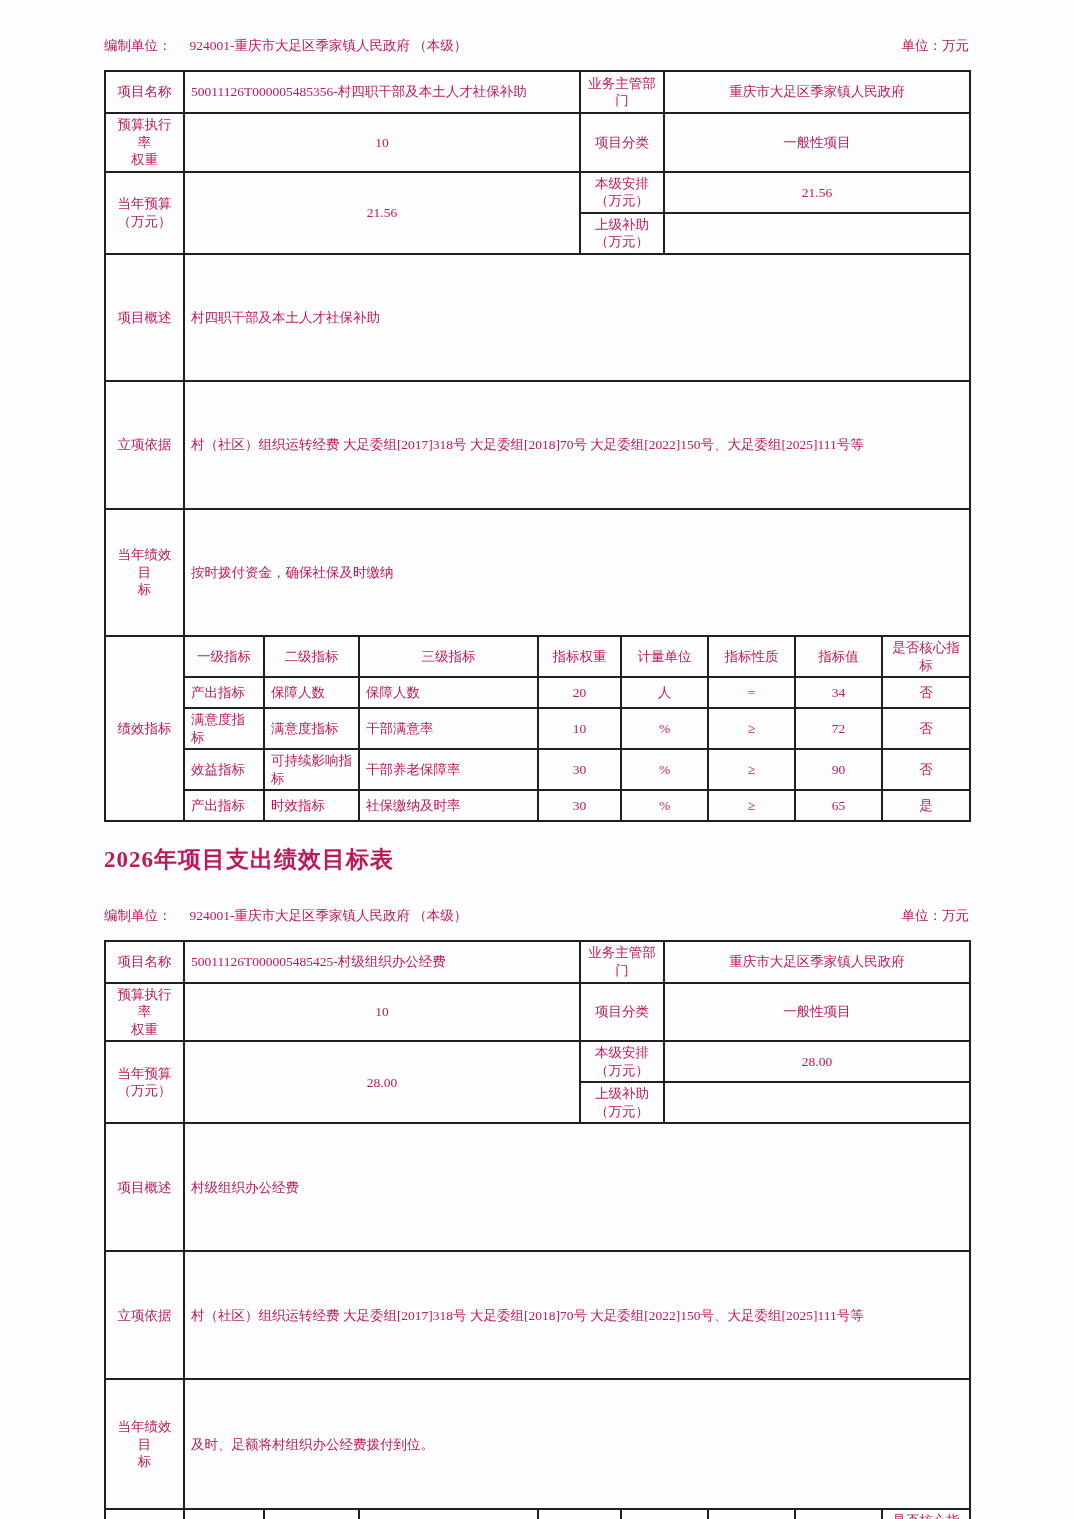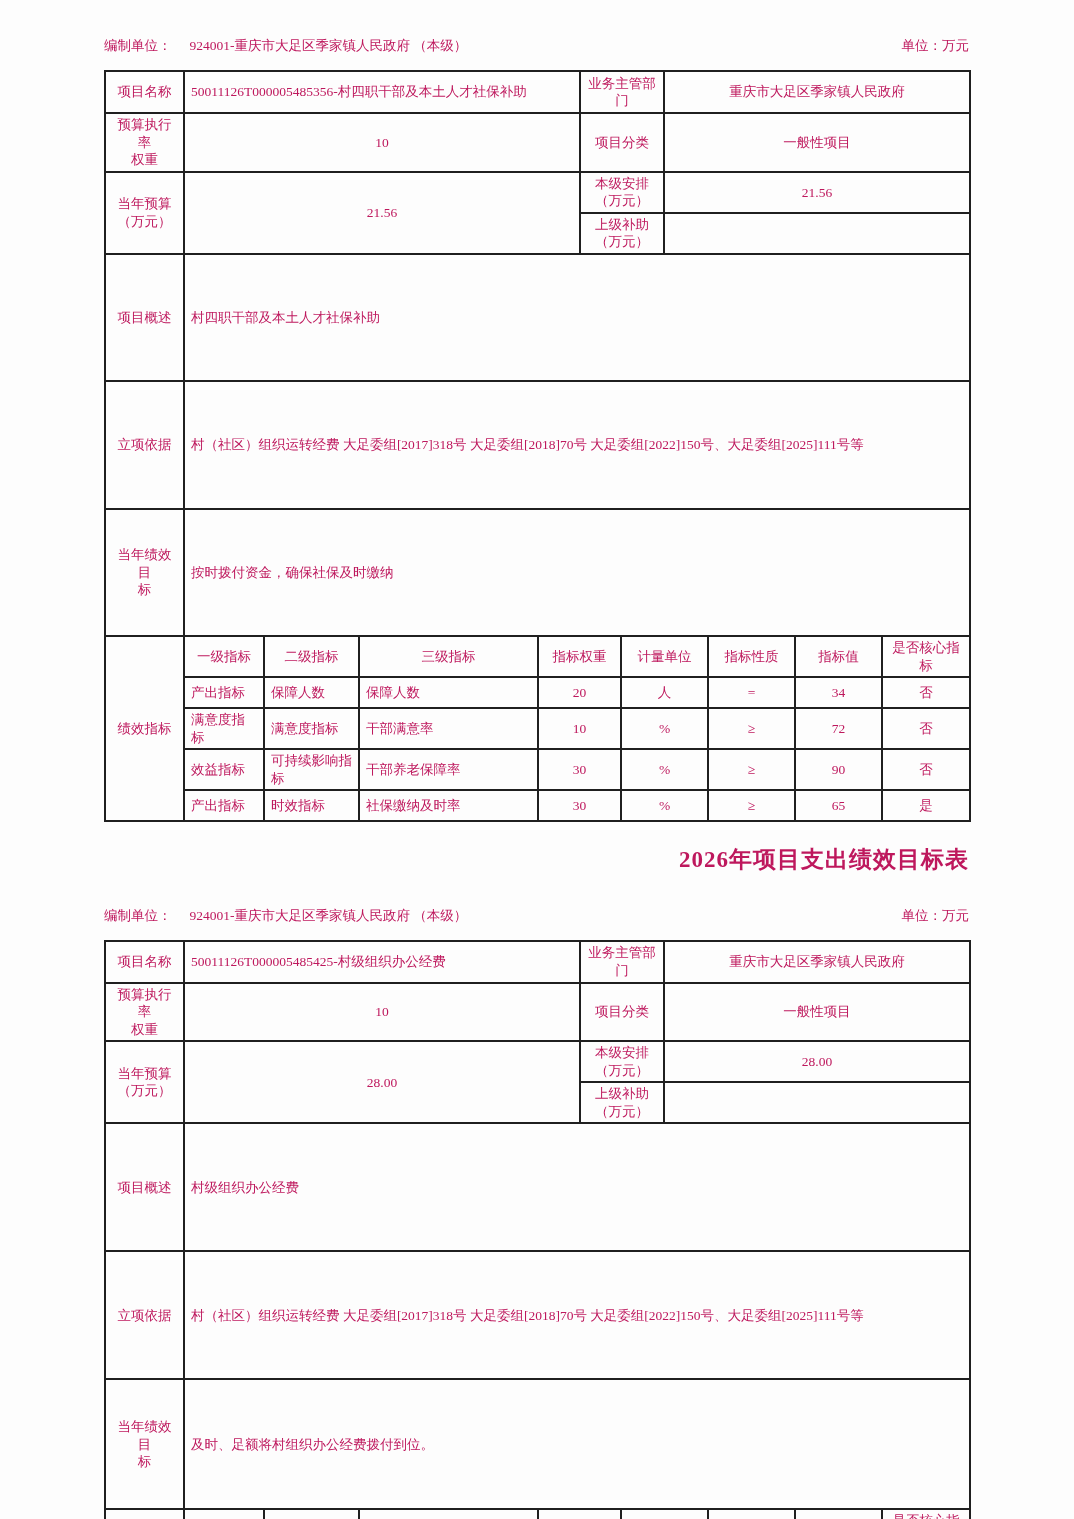--- a/index.html
+++ b/index.html
@@ -40,21 +40,21 @@
   .info-table { margin-top: 16px; }
   .ind-table tr:first-child td { border-top: none; }
   .tc { text-align: center; }
   .tl { text-align: left; }
   .nb { border-bottom: none !important; }
   .ind-table td.hd { text-align: center; }
   .ind-table tbody tr { height: 31px; }
 
   .doc-title {
     margin-top: 22px;
-    text-align: right;
+    text-align: left;
     font-size: 23px;
     font-weight: bold;
     letter-spacing: 1px;
   }
 </style>
 </head>
 <body>
 
 <div class="page">
   <div class="content">

